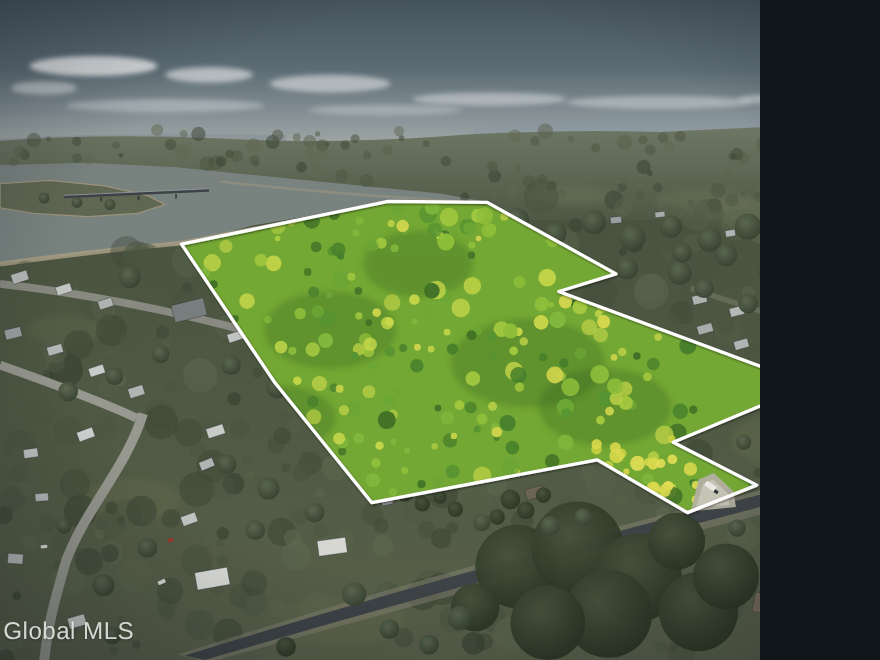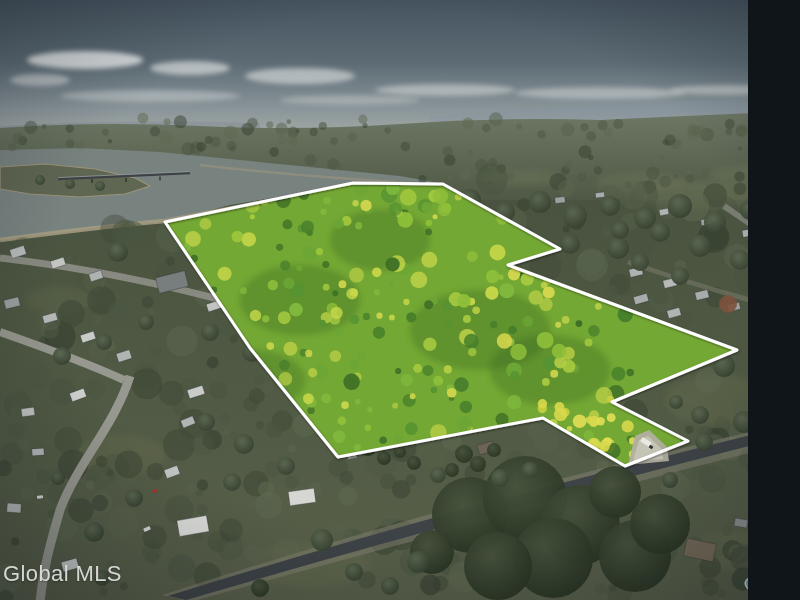--- a/index.html
+++ b/index.html
@@ -1,16 +1,16 @@
 <!DOCTYPE html>
 <html><head>
 <meta charset="utf-8">
 <style>
   html,body{margin:0;padding:0;background:#10151a;}
-  .photo{position:relative;width:748px;height:600px;overflow:hidden;
+  .photo{position:relative;width:691px;height:600px;overflow:hidden;
          font-family:"Liberation Sans",sans-serif;}
   .photo svg{display:block;}
   .watermark{position:absolute;left:3px;top:562px;font-size:22px;line-height:24px;
              font-family:"Liberation Sans",sans-serif;color:#e2e3df;opacity:.92;
              letter-spacing:.4px;text-shadow:0 1px 2px rgba(0,0,0,.35);}
 </style>
 </head>
 <body>
 
 <div class="photo">

